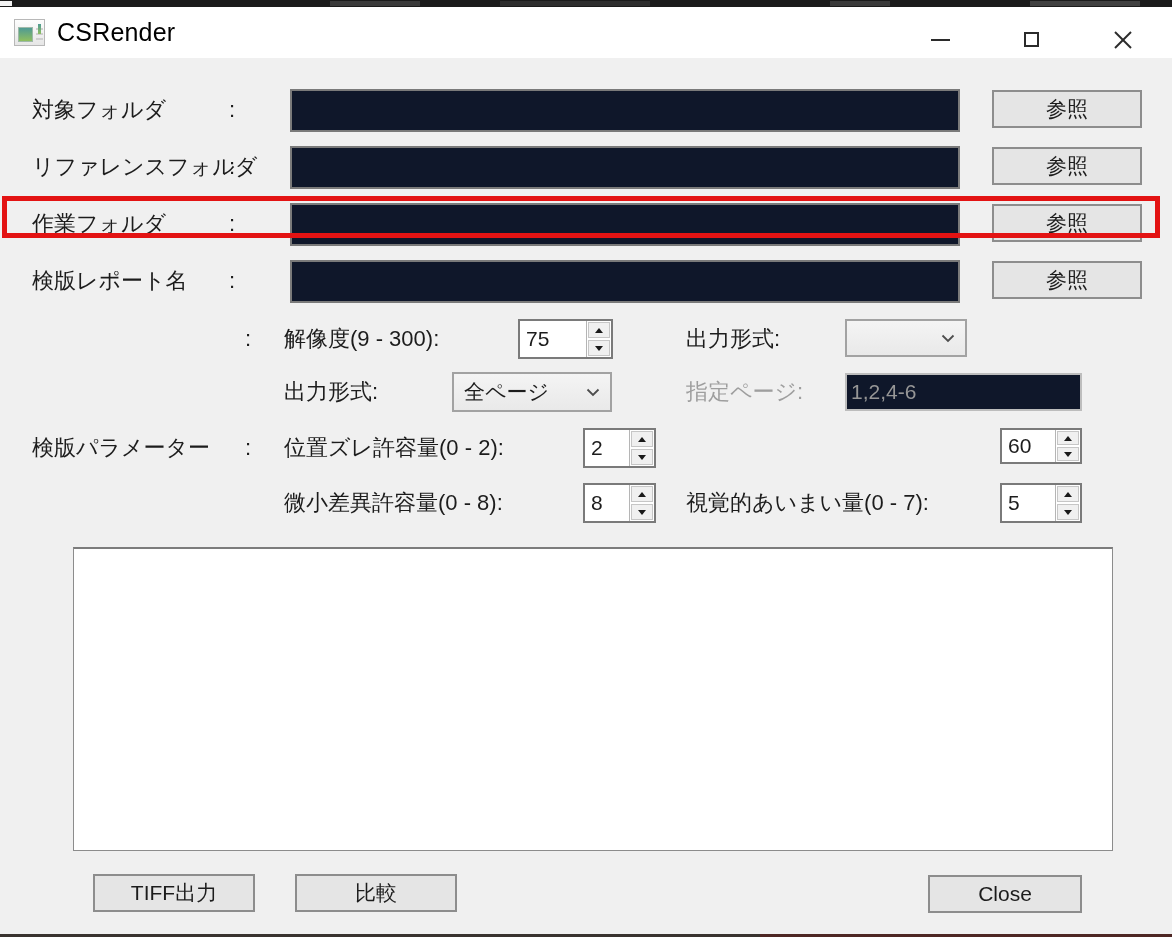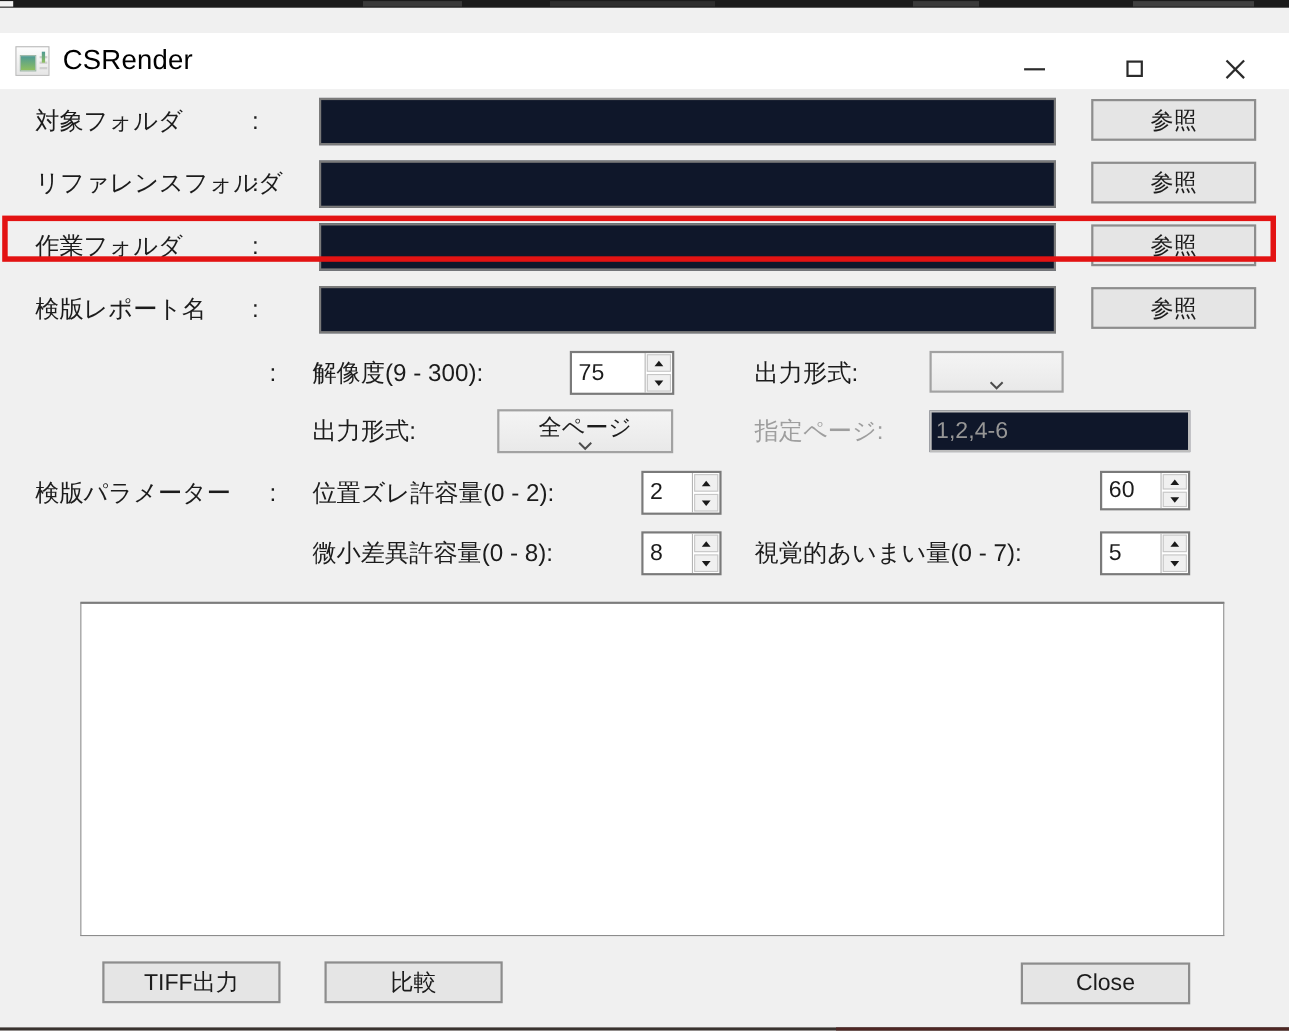--- a/index.html
+++ b/index.html
@@ -9,21 +9,21 @@
     background:#ffffff; position:relative; overflow:hidden;
   }
   .abs { position:absolute; }
   #win { width:1172px; height:937px; position:relative; background:#f0f0f0; }
 
   
   .top-edge { left:0; top:0; width:1172px; height:7px; background:#1b1b1b; }
   .top-edge .seg { position:absolute; top:1px; height:5px; }
 
   
-  .titlebar { left:0; top:7px; width:1172px; height:51px; background:#ffffff;margin-top:23px; }
+  .titlebar { left:0; top:7px; width:1172px; height:51px; background:#ffffff; }
   .app-icon { position:absolute; left:14px; top:12px; width:31px; height:27px;
     background:linear-gradient(#fdfdfd,#e6e6e6); border:1px solid #b8b8b8; }
   .app-icon .pane { position:absolute; left:3px; top:7px; width:15px; height:15px;
     background:linear-gradient(#4f9a94,#8fbf5f); border:1px solid #9fb9a9; }
   .app-icon .ln { position:absolute; left:21px; width:7px; height:2px; background:#cfcfcf; }
   .app-icon .vbar { position:absolute; right:3px; top:4px; width:3px; height:10px;
     background:linear-gradient(#4f9a94,#8fbf5f); }
   .title-text { position:absolute; left:57px; top:10px; font-size:25px; color:#000;
     line-height:31px; letter-spacing:0.2px; }
   .cap-btn { position:absolute; top:7px; width:70px; height:51px; display:flex;
@@ -53,21 +53,21 @@
   .spin .btns { width:25px; display:flex; flex-direction:column; border-left:1px solid #b5b5b5; }
   .spin .sbtn { flex:1; background:#f0f0f0; border:1px solid #c6c6c6; margin:1px;
     display:flex; align-items:center; justify-content:center; }
   .tri-up { width:0; height:0; border-left:4px solid transparent; border-right:4px solid transparent;
     border-bottom:5px solid #1a1a1a; }
   .tri-down { width:0; height:0; border-left:4px solid transparent; border-right:4px solid transparent;
     border-top:5px solid #1a1a1a; }
 
   
   .combo { background:linear-gradient(#f4f4f4,#e9e9e9); border:2px solid #a2a2a2;
-    display:flex; align-items:center; padding:0 10px; font-size:21px; color:#1c1c1c;flex-direction:column; }
+    display:flex; align-items:center; padding:0 10px; font-size:21px; color:#1c1c1c; }
   .combo .val { flex:1; white-space:nowrap; overflow:hidden; }
   .combo svg { flex:none; }
 
   
   .hl-box { left:2px; top:196px; width:1158px; height:42px; border:5px solid #e31313;
     pointer-events:none; z-index:5; }
 
   
   .logbox { left:73px; top:547px; width:1040px; height:304px; background:#ffffff;
     border:1px solid #8c8c8c; border-top:2px solid #7c7c7c; resize:none; outline:none;

